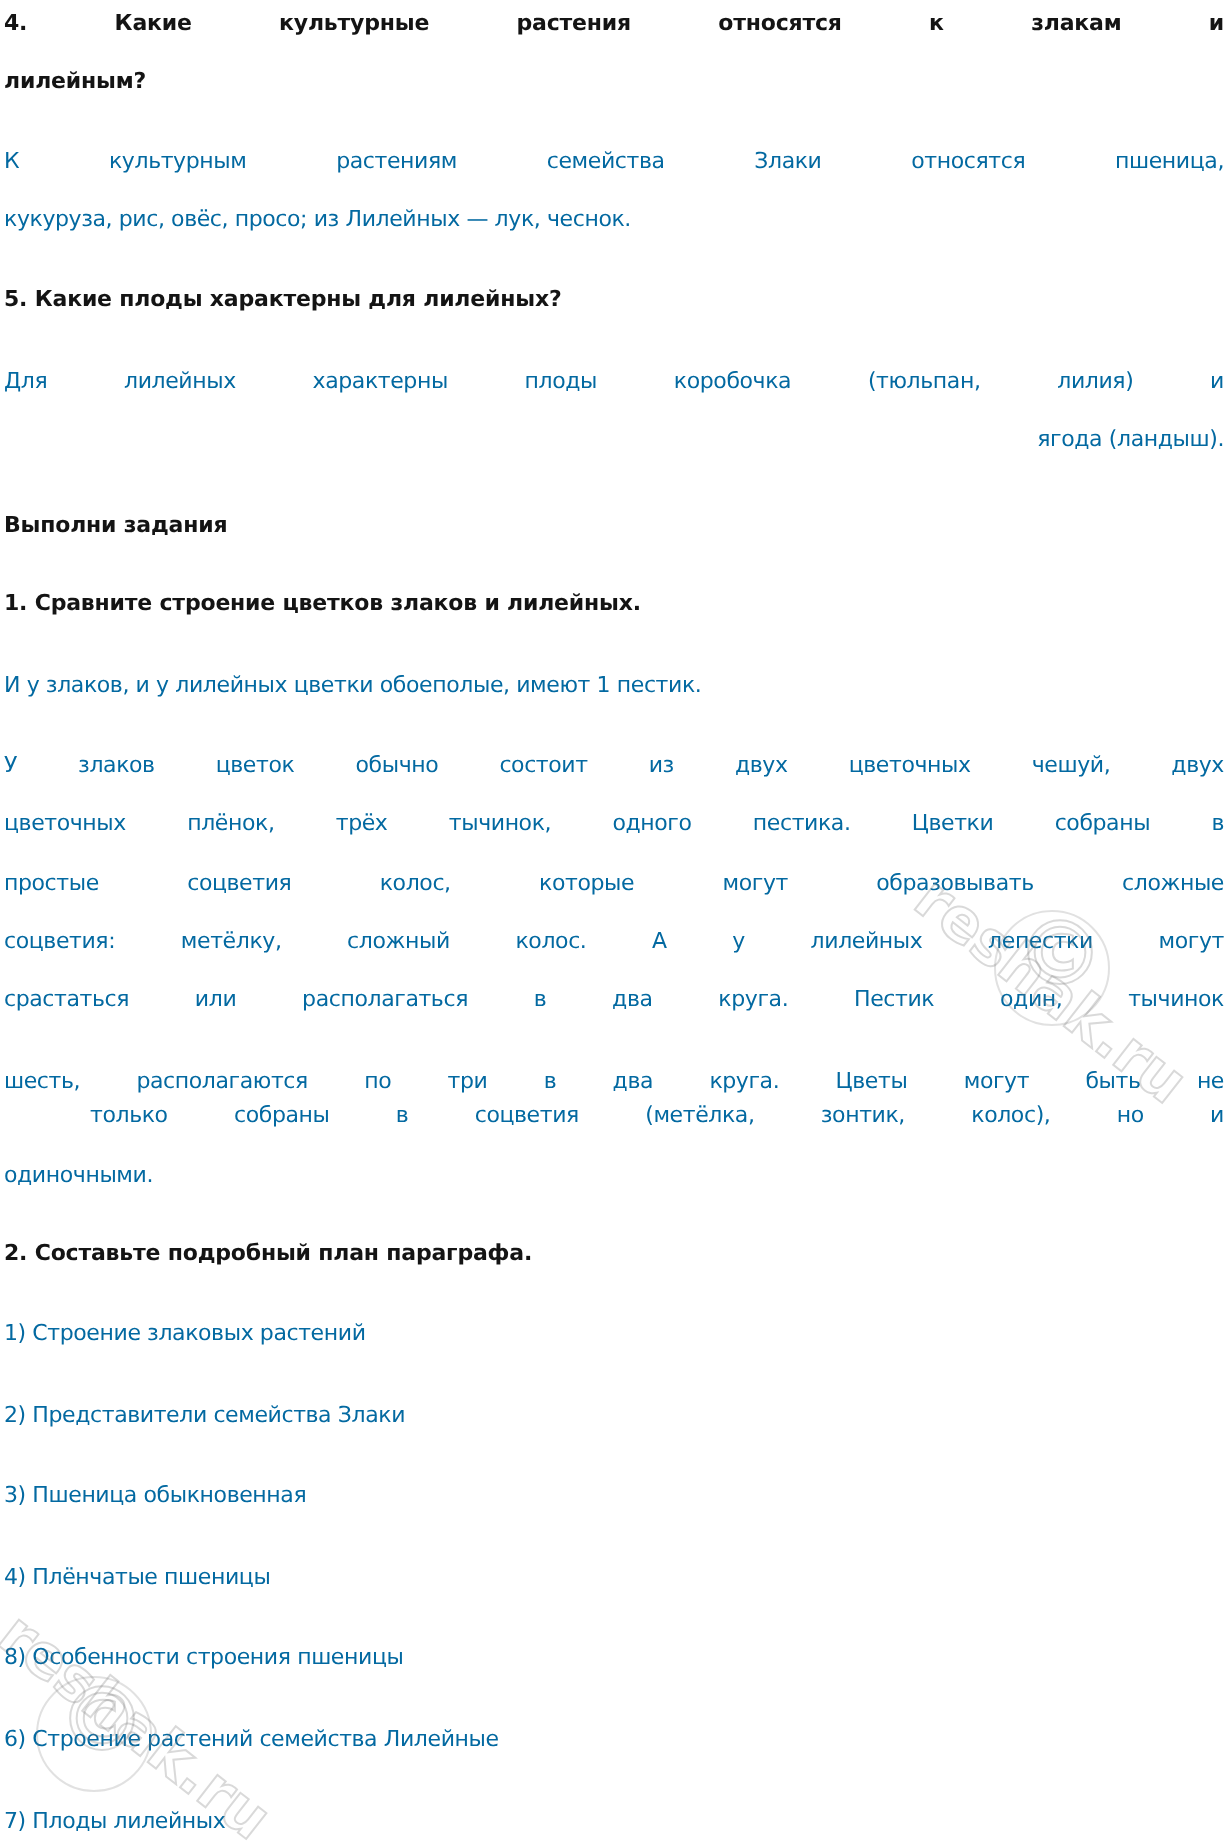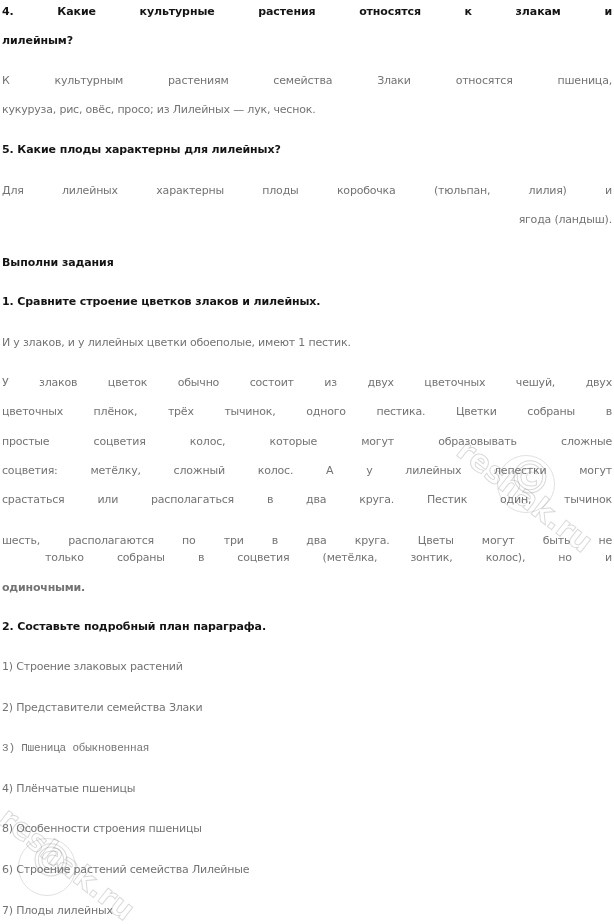--- a/index.html
+++ b/index.html
@@ -27,21 +27,21 @@
     .justify {
       text-align: justify;
       text-align-last: justify;
     }
     .bold {
       font-weight: bold;
       letter-spacing: -0.1px;
     }
     .normal {
       font-weight: normal;
-      color: #737373;
+      color: #0369a1;
     }
     .watermark {
       position: absolute;
       pointer-events: none;
       color: transparent;
       -webkit-text-stroke: 1px rgba(120,120,120,0.28);
       font-family: "DejaVu Sans", sans-serif;
       font-weight: bold;
     }
     .wm-circle {
@@ -68,26 +68,26 @@
 <div class="line bold" style="top:292px;">1. Сравните строение цветков злаков и лилейных.</div>
 <div class="line normal" style="top:333px;">И у злаков, и у лилейных цветки обоеполые, имеют 1 пестик.</div>
 
 <div class="line normal justify" style="top:373px;">У злаков цветок обычно состоит из двух цветочных чешуй, двух</div>
 <div class="line normal justify" style="top:402px;">цветочных плёнок, трёх тычинок, одного пестика. Цветки собраны в</div>
 <div class="line normal justify" style="top:432px;">простые соцветия колос, которые могут образовывать сложные</div>
 <div class="line normal justify" style="top:461px;">соцветия: метёлку, сложный колос. А у лилейных лепестки могут</div>
 <div class="line normal justify" style="top:490px;">срастаться или располагаться в два круга. Пестик один, тычинок</div>
 <div class="line normal justify" style="top:519px;margin-top:12px;">шесть, располагаются по три в два круга. Цветы могут быть не</div>
 <div class="line normal justify" style="top:548px;margin-left:43px;">только собраны в соцветия (метёлка, зонтик, колос), но и</div>
-<div class="line normal" style="top:578px;font-weight:bold;">одиночными.</div>
+<div class="line normal" style="top:578px;">одиночными.</div>
 
 <div class="line bold" style="top:617px;">2. Составьте подробный план параграфа.</div>
 <div class="line normal" style="top:657px;">1) Строение злаковых растений</div>
 <div class="line normal" style="top:698px;">2) Представители семейства Злаки</div>
-<div class="line normal" style="top:738px;font-family:Liberation Mono, monospace;">3) Пшеница обыкновенная</div>
+<div class="line normal" style="top:738px;">3) Пшеница обыкновенная</div>
 <div class="line normal" style="top:779px;">4) Плёнчатые пшеницы</div>
 <div class="line normal" style="top:819px;">8) Особенности строения пшеницы</div>
 <div class="line normal" style="top:860px;">6) Строение растений семейства Лилейные</div>
 <div class="line normal" style="top:901px;">7) Плоды лилейных</div>
 
 <div class="wm-circle" style="left:497px; top:455px; width:56px; height:56px;"></div>
 <div class="watermark" style="left:508px; top:452px; font-size:44px;">©</div>
 <div class="watermark" style="left:472px; top:432px; font-size:30px; transform:rotate(38deg); transform-origin:left top;">reshak.ru</div>
 
 <div class="wm-circle" style="left:18px; top:838px; width:56px; height:56px;"></div>

